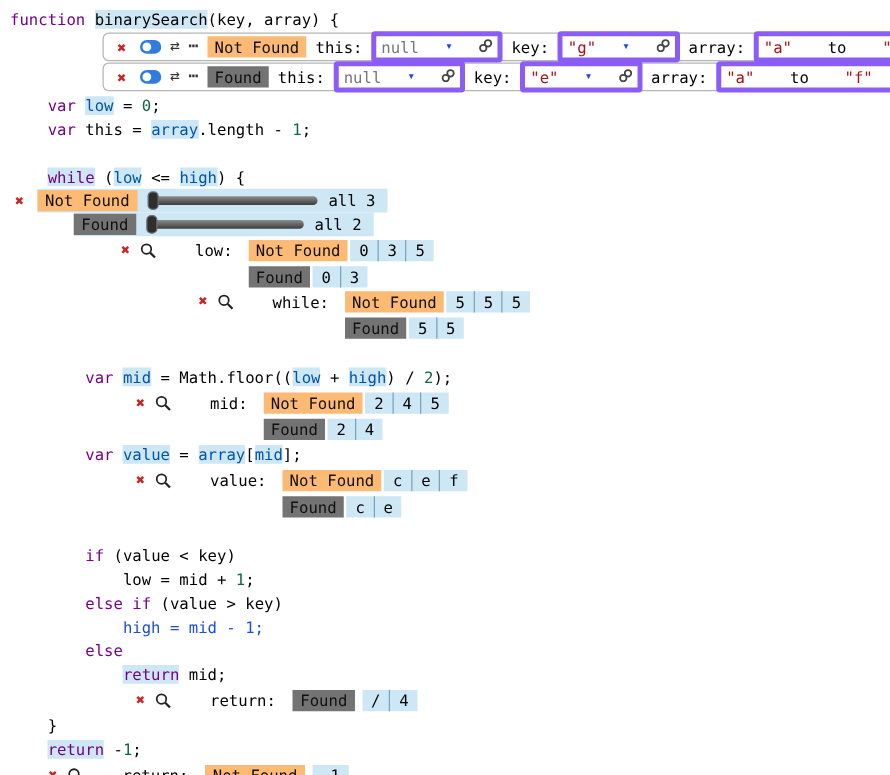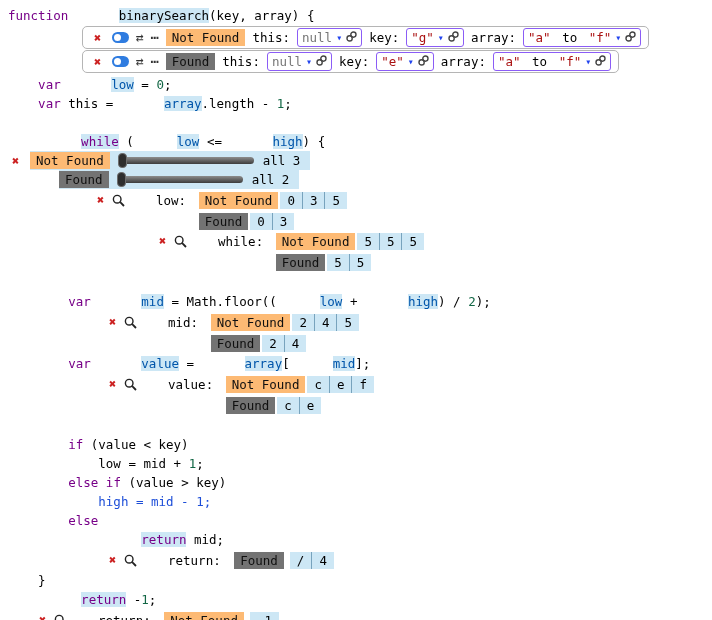--- a/index.html
+++ b/index.html
@@ -7,38 +7,38 @@
        font-family:"DejaVu Sans Mono",monospace;font-size:12.5px;color:#000;}
   .editor{padding-top:6px;}
   .code-line{white-space:pre;height:19px;line-height:19px;padding-left:8px;}
   .blank-line{height:19px;}
   .tk.kw{color:#770088;}
   .tk.num{color:#116644;}
   .tk.str{color:#aa1111;}
   .tk.var{color:#0055aa;}
   .tk.null{color:#777777;}
   .tk.dim{color:#1d4ed8;}
-  .tk.hl{background:#cde7f5;margin-left:43px;}
+  .tk.hl{background:#cde7f5;}
   .badge{display:inline-block;height:17px;line-height:17px;padding:0 6px;color:#101010;white-space:pre;}
   .badge.nf{background:#fdba74;}
   .badge.f{background:#737373;}
   .vals{display:inline-flex;background:#cde7f5;height:17px;line-height:17px;margin-left:2px;}
   .vals .val{padding:0 7px;border-left:1px solid #78a3bd;white-space:pre;}
   .vals .val:first-child{border-left:none;}
   .x-icon{color:#cc2222;font-size:12px;line-height:1;display:inline-flex;width:15px;justify-content:center;font-weight:bold;}
   .mag-icon{display:inline-flex;width:14px;}
   .hdr{margin:1px 0 2px 82px;}
   .hdr-row{display:flex;align-items:center;gap:7px;border:1px solid #b5b5b5;border-radius:5px;
            padding:1px 7px;height:19px;width:max-content;margin-bottom:1px;background:#fff;}
   .toggle{width:17px;height:11px;border-radius:6px;background:#2f7ce0;position:relative;display:inline-block;}
   .toggle-knob{position:absolute;left:2px;top:2px;width:7px;height:7px;border-radius:50%;background:#fff;}
   .swap-icon{color:#333;font-size:13px;line-height:1;}
   .dots-icon{color:#333;font-size:13px;line-height:1;font-weight:bold;}
   .hdr-label{white-space:pre;}
-  .dd{display:inline-flex;align-items:center;gap:4px;border:1px solid #8b5cf6;border-radius:3px;
+  .dd{display:inline-flex;align-items:center;gap:21px;border:4px solid #8b5cf6;border-radius:3px;
       padding:0 4px;height:17px;background:#fff;}
   .dd .tk{white-space:pre;}
   .caret{color:#2244ee;font-size:10px;line-height:1;}
   .slider-row{display:flex;align-items:center;height:19px;margin-left:12px;}
   .slider-row.srow2{margin-left:59px;}
   .slider-row .x-icon{width:18px;justify-content:flex-start;}
   .slider-strip{display:inline-flex;align-items:center;background:#cde7f5;height:19px;padding-right:10px;}
   .slider-track{position:relative;height:7px;border-radius:4px;background:linear-gradient(#8d8d8d,#3c3c3c);margin-left:9px;}
   .slider-thumb{position:absolute;left:-1px;top:-4px;width:9px;height:15px;border-radius:4px;
                 background:#2e2e2e;border:1px solid #6e6e6e;box-sizing:border-box;}

